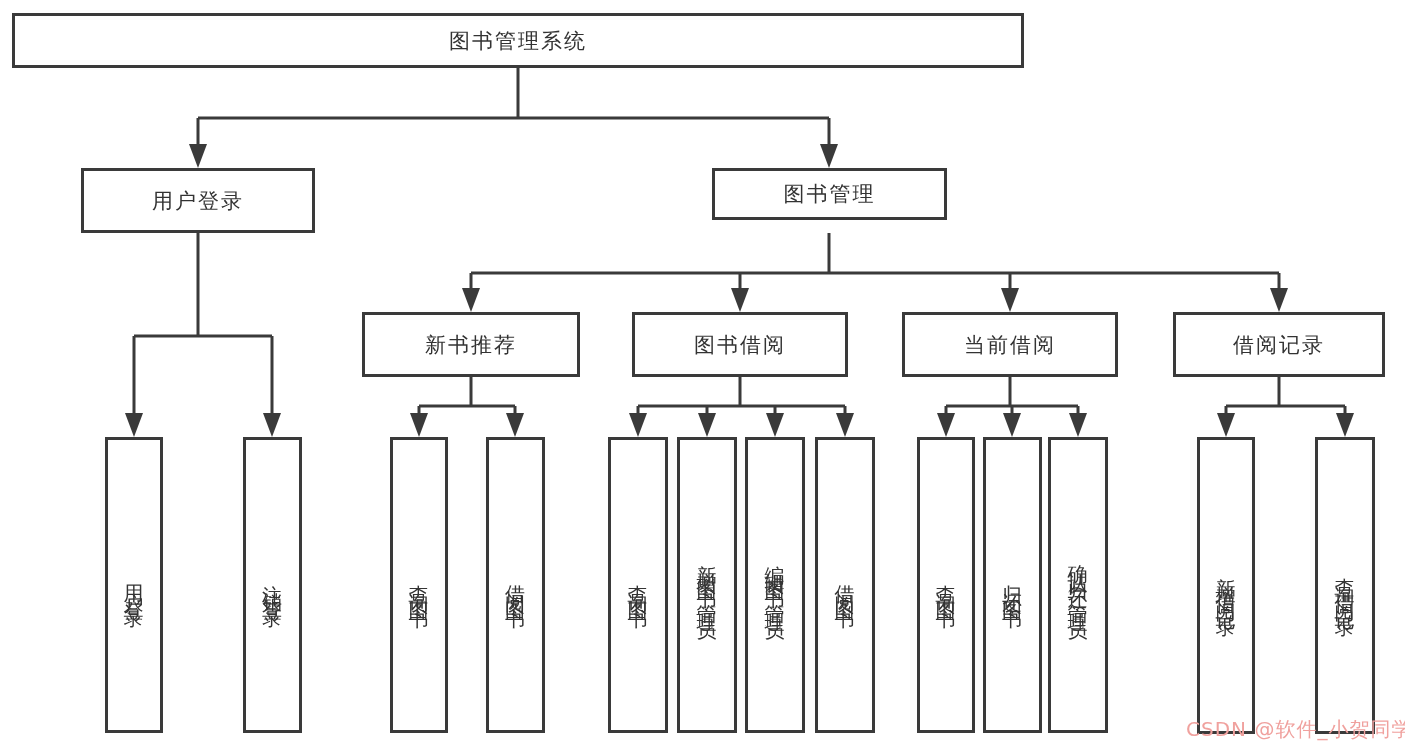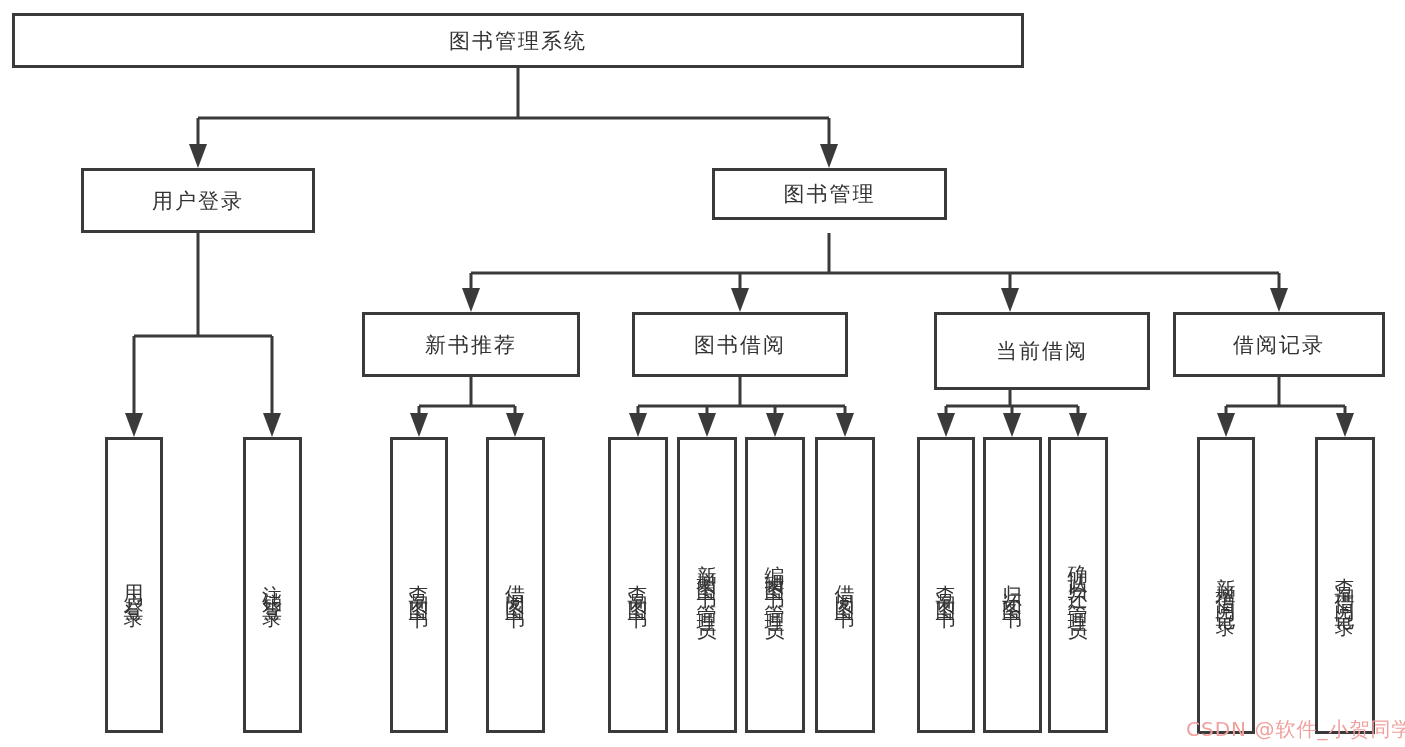--- a/index.html
+++ b/index.html
@@ -60,21 +60,21 @@
     </g>
   </svg>
 
   <div class="box h" style="left:12px; top:13px; width:1012px; height:55px;">图书管理系统</div>
 
   <div class="box h" style="left:81px; top:168px; width:234px; height:65px;">用户登录</div>
   <div class="box h" style="left:712px; top:168px; width:235px; height:52px;">图书管理</div>
 
   <div class="box h" style="left:632px; top:312px; width:216px; height:65px;">图书借阅</div>
   <div class="box h" style="left:362px; top:312px; width:218px; height:65px;">新书推荐</div>
-  <div class="box h" style="left:934px; top:312px; width:216px; height:78px;">当前借阅</div>
+  <div class="box h" style="left:902px; top:312px; width:216px; height:65px;">当前借阅</div>
   <div class="box h" style="left:1173px; top:312px; width:212px; height:65px;">借阅记录</div>
 
   <div class="box v" style="left:105px; top:437px; width:58px; height:296px;">用户登录</div>
   <div class="box v" style="left:243px; top:437px; width:59px; height:296px;">注销登录</div>
 
   <div class="box v" style="left:390px; top:437px; width:58px; height:296px;">查询图书</div>
   <div class="box v" style="left:486px; top:437px; width:59px; height:296px;">借阅图书</div>
 
   <div class="box v" style="left:608px; top:437px; width:60px; height:296px;">查询图书</div>
   <div class="box v" style="left:677px; top:437px; width:60px; height:296px;">新增图书（管理员）</div>

